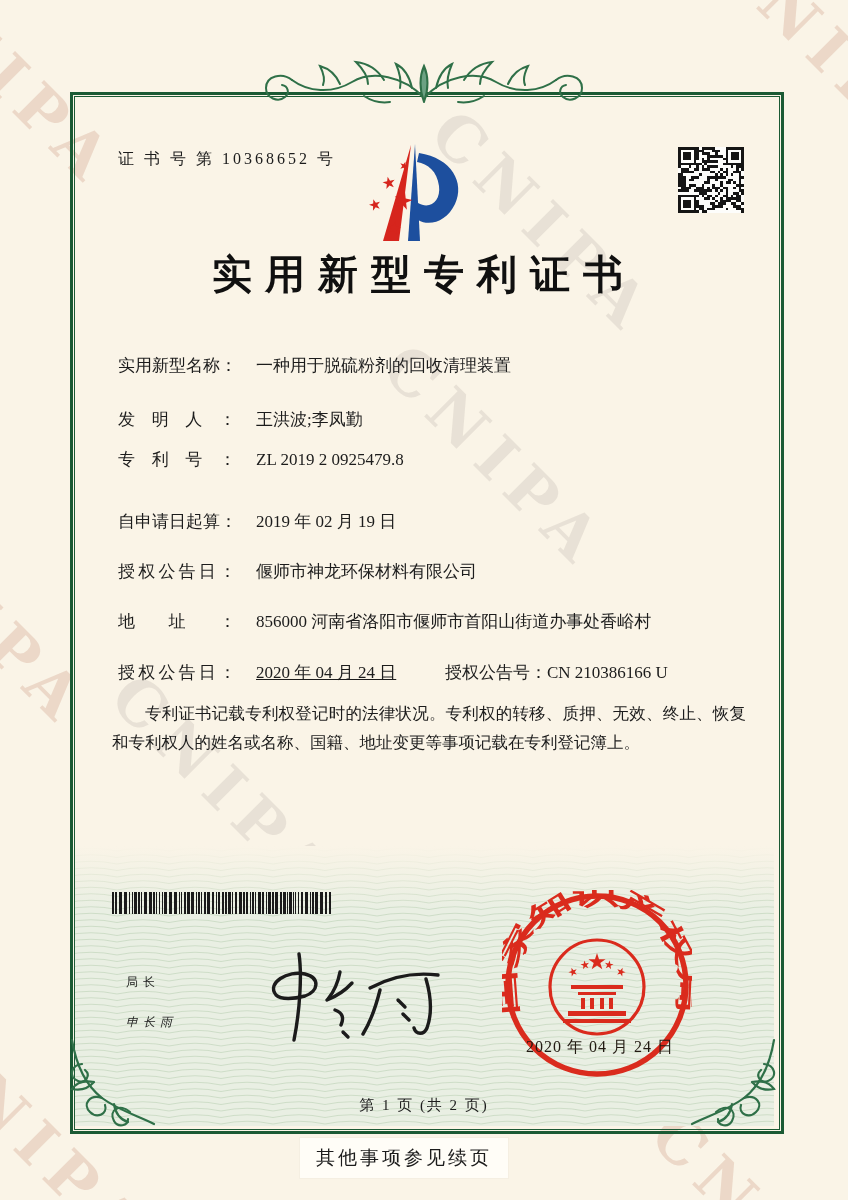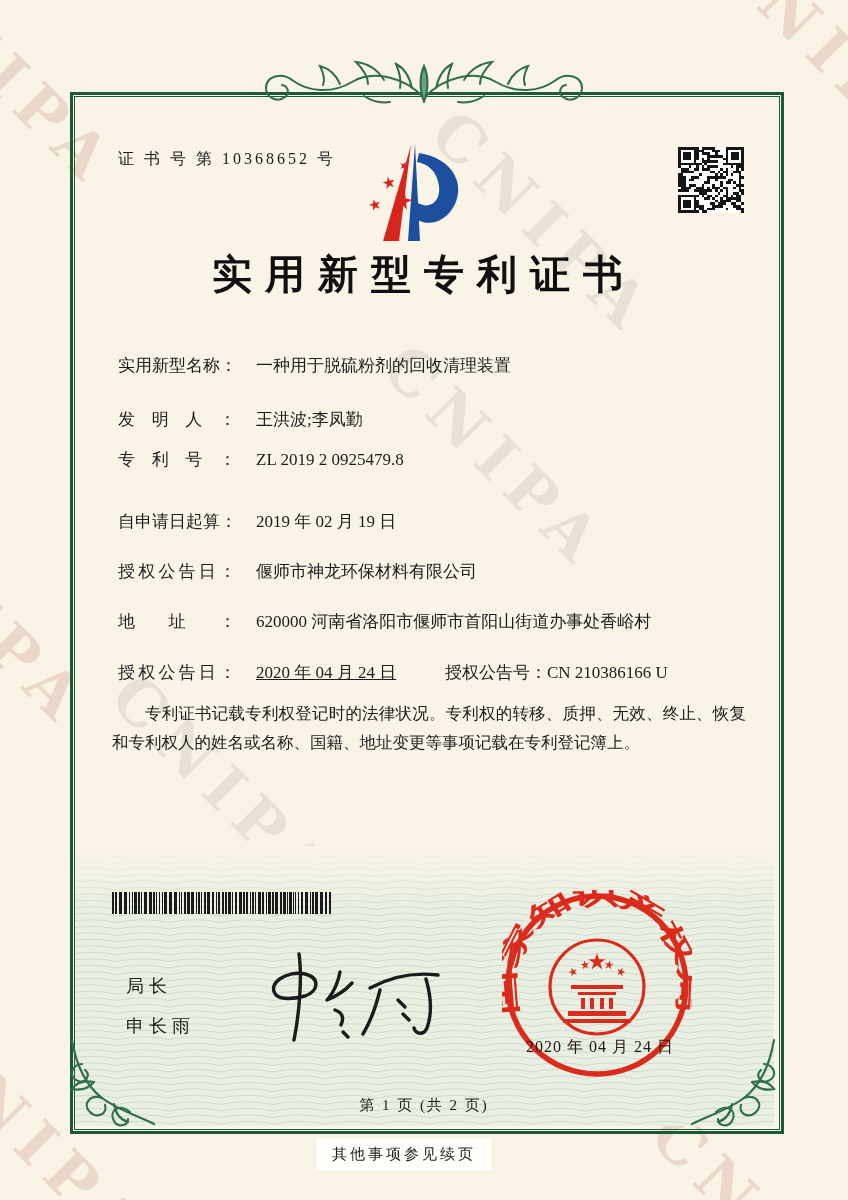--- a/index.html
+++ b/index.html
@@ -39,30 +39,30 @@
     margin-right:20px;}
   .r1{top:354px;} .r2{top:408px;} .r3{top:448px;} .r4{top:510px;}
   .r5{top:560px;} .r6{top:610px;} .r7{top:661px;text-decoration:underline;}
   .grant2{position:absolute;left:327px;top:0;}
   
   .legal{position:absolute;left:112px;top:699px;width:634px;z-index:2;
     font-size:16.5px;line-height:29px;text-align:justify;}
   .legal p{margin:0;text-indent:2em;}
   
   .barcode{position:absolute;left:112px;top:892px;z-index:2;}
-  .officer{position:absolute;left:126px;font-size:18px;letter-spacing:5px;z-index:2;}
-  .o1{top:974px;} .o2{top:1014px;}
+  .officer{position:absolute;left:126px;font-size:12px;letter-spacing:5px;z-index:2;}
+  .o1{top:974px;} .o2{top:1014px;font-style:italic;}
   .sig{position:absolute;left:252px;top:948px;z-index:2;}
   .seal{position:absolute;left:502px;top:890px;z-index:3;}
   .seal-date{position:absolute;left:505px;top:1037px;width:190px;text-align:center;
     font-size:16px;letter-spacing:1px;color:#221a12;z-index:4;}
   .page-no{position:absolute;left:70px;top:1096px;width:708px;text-align:center;
     font-size:15px;letter-spacing:2px;z-index:2;}
   .note{position:absolute;left:404px;top:1138px;transform:translateX(-50%);
-    background:#fffdf7;padding:7px 16px;font-size:15px;letter-spacing:3px;z-index:2;
+    background:#fffdf7;padding:7px 16px;font-size:19px;letter-spacing:3px;z-index:2;
     box-shadow:0 0 0 1px rgba(0,0,0,0.02);}
   
   .orn{position:absolute;z-index:2;pointer-events:none;}
   .orn-top{left:244px;top:58px;}
   .orn-bl{left:68px;top:1036px;transform:scaleX(-1);}
   .orn-br{left:686px;top:1036px;}
   svg{display:block;}
 </style>
 </head>
 <body>
@@ -528,21 +528,21 @@
 <div class="frow r3">
   <span class="flabel">专利号：</span><span>ZL 2019 2 0925479.8</span>
 </div>
 <div class="frow r4">
   <span class="flabel">自申请日起算：</span><span>2019 年 02 月 19 日</span>
 </div>
 <div class="frow r5">
   <span class="flabel">授权公告日：</span><span>偃师市神龙环保材料有限公司</span>
 </div>
 <div class="frow r6">
-  <span class="flabel">地址：</span><span>620000 河南省洛阳市偃师市首阳山街道办事处香峪村</span>
+  <span class="flabel">地址：</span><span>856000 河南省洛阳市偃师市首阳山街道办事处香峪村</span>
 </div>
 <div class="frow r7">
   <span class="flabel">授权公告日：</span><span>2020 年 04 月 24 日</span>
   <span class="grant2">
     <span>授权公告号：</span><span>CN 210386166 U</span>
   </span>
 </div>
 
 <div class="legal">
   <p>专利证书记载专利权登记时的法律状况。专利权的转移、质押、无效、终止、恢复和专利权人的姓名或名称、国籍、地址变更等事项记载在专利登记簿上。</p>

